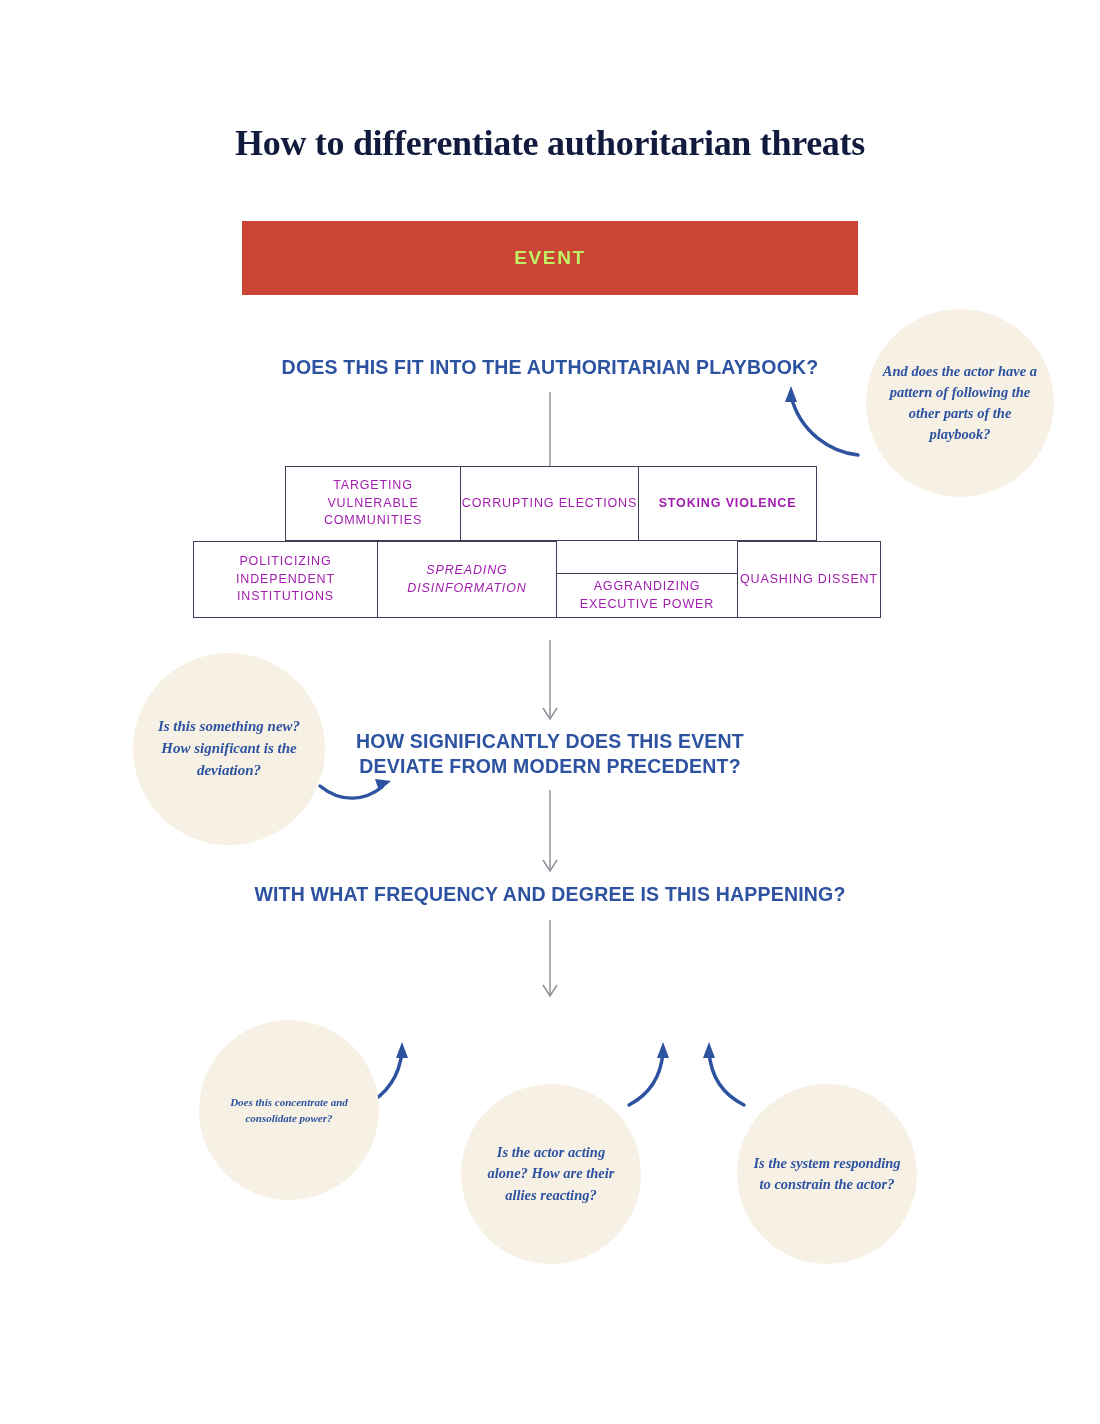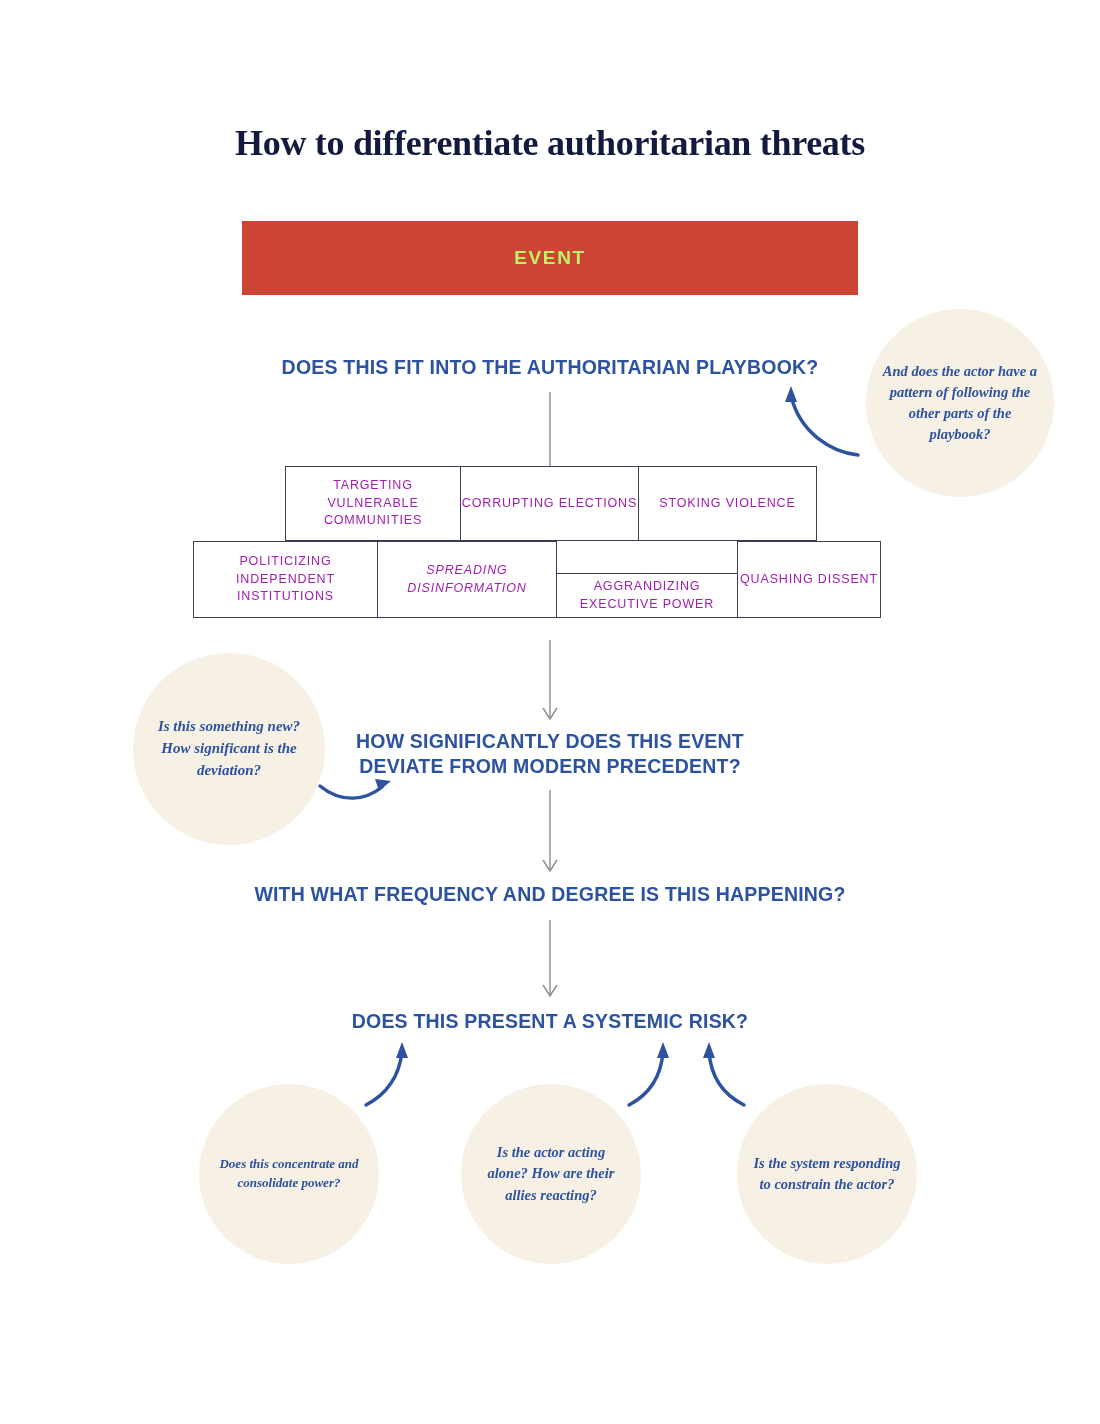--- a/index.html
+++ b/index.html
@@ -123,23 +123,23 @@
     left: 866px; top: 309px;
     width: 188px; height: 188px;
     font-size: 14.5px;
   }
   .note-deviation {
     left: 133px; top: 653px;
     width: 192px; height: 192px;
     font-size: 15px;
   }
   .note-power {
-    left: 199px; top: 1084px;
+    left: 199px; top: 1020px;
     width: 180px; height: 180px;
-    font-size: 13px;
+    font-size: 11px;
   }
   .note-allies {
     left: 461px; top: 1084px;
     width: 180px; height: 180px;
     font-size: 14.5px;
   }
   .note-system {
     left: 737px; top: 1084px;
     width: 180px; height: 180px;
     font-size: 14.5px;
@@ -196,21 +196,21 @@
 
     <path class="curve-arrow" d="M 744,1105 C 724,1095 711,1078 709,1052"></path>
     <polygon class="curve-head" points="709,1042 703,1058 715,1058"></polygon>
   </svg>
 
   <div class="q-heading q1">DOES THIS FIT INTO THE AUTHORITARIAN PLAYBOOK?</div>
 
   <div class="pb-row pb-row-top">
     <div class="pb-cell" style="width:176px;">TARGETING VULNERABLE COMMUNITIES</div>
     <div class="pb-cell" style="width:179px;">CORRUPTING ELECTIONS</div>
-    <div class="pb-cell" style="width:179px;">STOKING VIOLENCE</div>
+    <div class="pb-cell" style="width:179px;font-weight:bold;">STOKING VIOLENCE</div>
   </div>
 
   <div class="pb-row pb-row-bottom">
     <div class="pb-cell" style="width:185px;">POLITICIZING INDEPENDENT INSTITUTIONS</div>
     <div class="pb-cell" style="width:180px;font-style:italic;">SPREADING DISINFORMATION</div>
     <div class="pb-cell" style="width:182px;margin-top:32px;">AGGRANDIZING EXECUTIVE POWER</div>
     <div class="pb-cell" style="width:144px;">QUASHING DISSENT</div>
   </div>
 
   <div class="note note-playbook">
@@ -221,21 +221,20 @@
     <span class="note-inner">Is this something new? How significant is the deviation?</span>
   </div>
 
   <div class="q-heading q2">
     <span class="l1">HOW SIGNIFICANTLY DOES THIS EVENT</span>
     <span class="l2">DEVIATE FROM MODERN PRECEDENT?</span>
   </div>
 
   <div class="q-heading q3">WITH WHAT FREQUENCY AND DEGREE IS THIS HAPPENING?</div>
 
-  <div class="q-heading q4">DOES THIS PRESENT A SYSTEMIC RISK?</div>
 
   <div class="note note-power">
     <span class="note-inner">Does this concentrate and consolidate power?</span>
   </div>
 
   <div class="note note-allies">
     <span class="note-inner">Is the actor acting alone? How are their allies reacting?</span>
   </div>
 
   <div class="note note-system">

